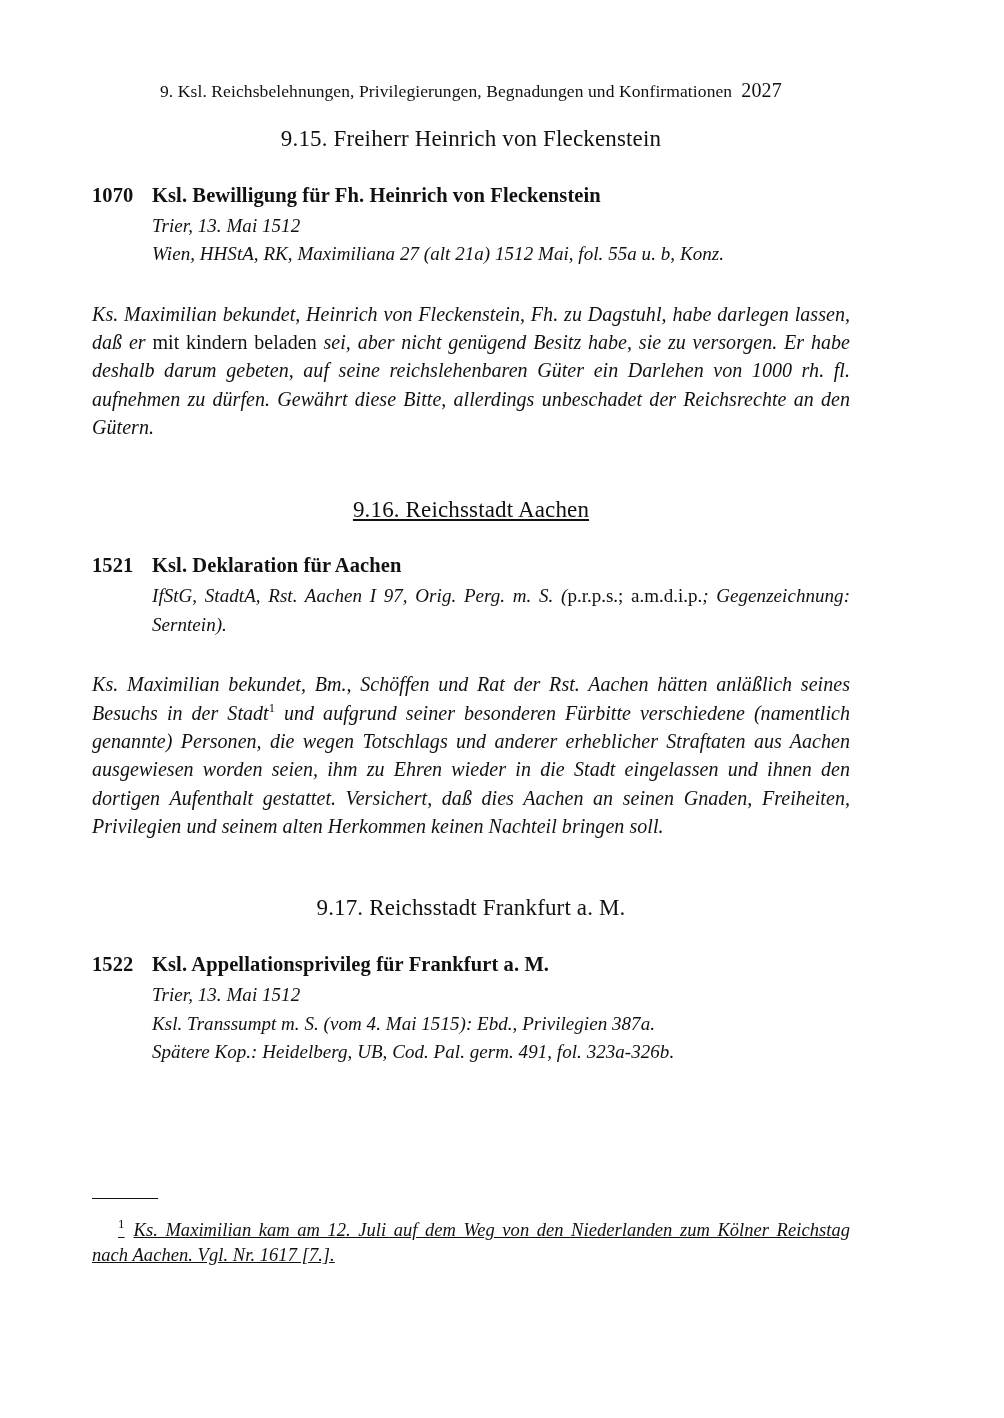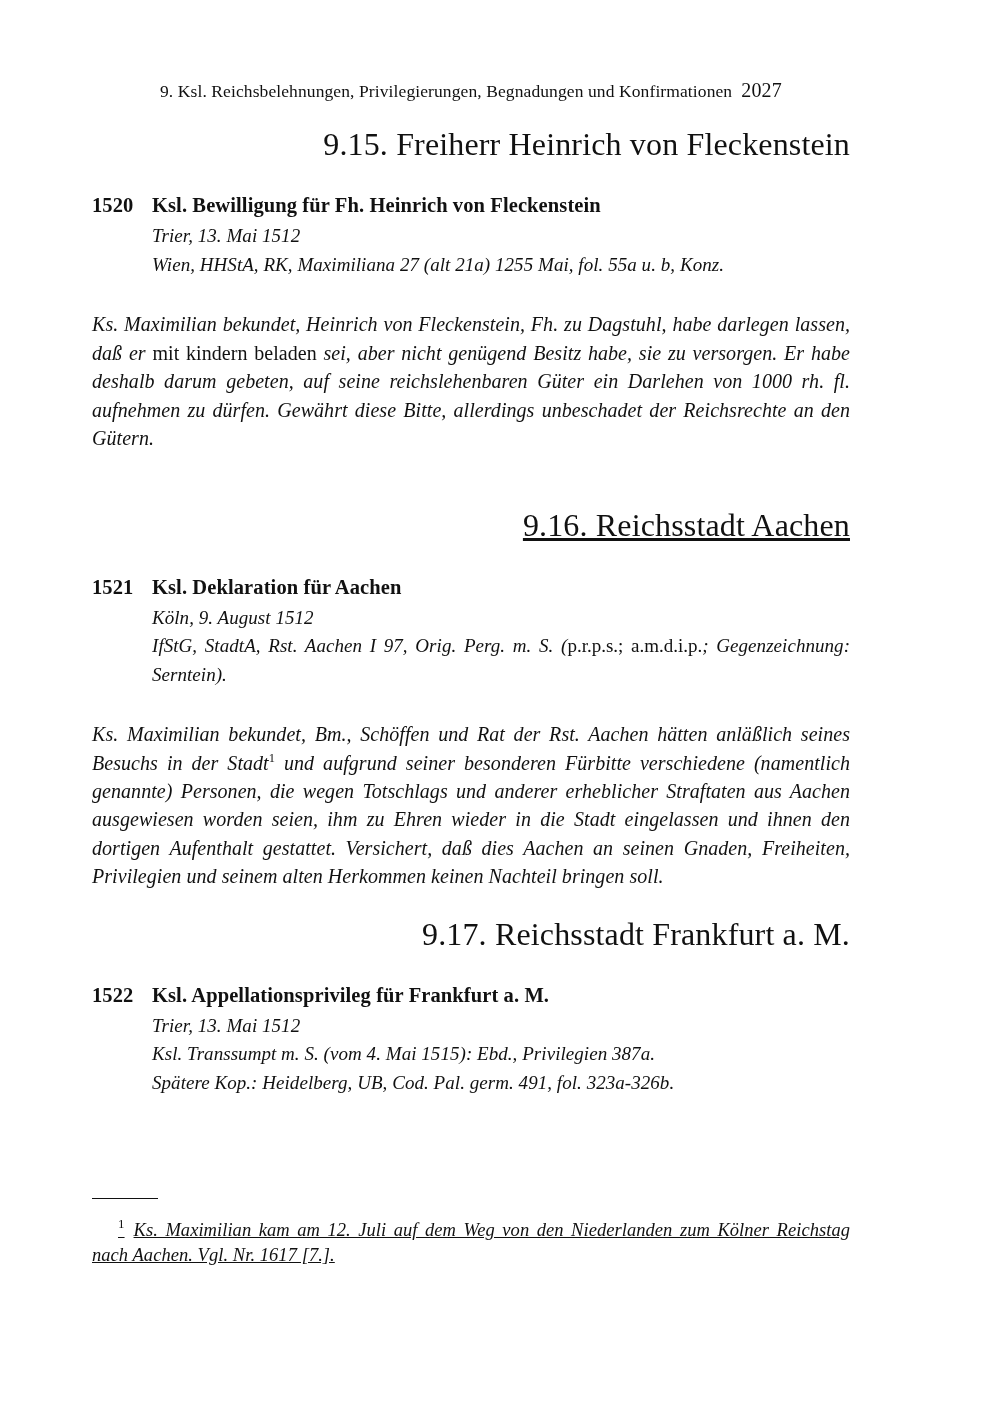--- a/index.html
+++ b/index.html
@@ -46,30 +46,30 @@
   }
   .runhead .rh-title { font-size: 17.5px; }
   .runhead .rh-pageno {
     font-size: 20px;
     margin-left: 9px;
     letter-spacing: 0.2px;
   }
 
   
   .section-heading {
-    text-align: right;
-    font-size: 32px;
+    text-align: center;
+    font-size: 23px;
     font-weight: 400;
     line-height: 1.2;
     letter-spacing: 0.15px;
     margin: 0;
   }
   .sec-9-15 { margin-top: 22px; }
   .sec-9-16 { margin-top: 54px; text-decoration: underline; }
-  .sec-9-17 { margin-top: 24px; }
+  .sec-9-17 { margin-top: 54px; }
 
   
   .entry { margin-top: 0; }
   .entry-head {
     font-size: 20.5px;
     font-weight: 700;
     line-height: 1.22;
     letter-spacing: 0.1px;
     display: flex;
     align-items: baseline;
@@ -166,50 +166,49 @@
       <span class="rh-title">9. Ksl. Reichsbelehnungen, Privilegierungen, Begnadungen und Konfirmationen</span>
       <span class="rh-pageno">2027</span>
     </div>
 
     <h2 class="section-heading sec-9-15">9.15. Freiherr Heinrich von Fleckenstein</h2>
 
     <div class="gap-before-entry"></div>
 
     <div class="entry">
       <div class="entry-head">
-        <span class="entry-no">1520</span>
+        <span class="entry-no">1070</span>
         <span class="entry-title">Ksl. Bewilligung für Fh. Heinrich von Fleckenstein</span>
       </div>
 
       <div class="gap-head-meta"></div>
 
       <div class="meta">Trier, 13. Mai 1512</div>
 
-      <div class="meta">Wien, HHStA, RK, Maximiliana 27 (alt 21a) 1255 Mai, fol. 55a u. b, Konz.</div>
+      <div class="meta">Wien, HHStA, RK, Maximiliana 27 (alt 21a) 1512 Mai, fol. 55a u. b, Konz.</div>
 
       <div class="gap-meta-regest"></div>
 
       <p class="regest">
         <span>Ks. Maximilian bekundet, Heinrich von Fleckenstein, Fh. zu Dagstuhl, habe darlegen lassen, daß er </span><span class="roman">mit kindern beladen</span><span> sei, aber nicht genügend Besitz habe, sie zu versorgen. Er habe deshalb darum gebeten, auf seine reichslehenbaren Güter ein Darlehen von 1000 rh. fl. aufnehmen zu dürfen. Gewährt diese Bitte, allerdings unbeschadet der Reichsrechte an den Gütern.</span>
       </p>
     </div>
 
     <h2 class="section-heading sec-9-16">9.16. Reichsstadt Aachen</h2>
 
     <div class="gap-before-entry"></div>
 
     <div class="entry">
       <div class="entry-head">
         <span class="entry-no">1521</span>
         <span class="entry-title">Ksl. Deklaration für Aachen</span>
       </div>
 
       <div class="gap-head-meta"></div>
 
-      <div class="meta">Köln, 9. August 1512</div>
 
       <div class="meta justify">
         <span>IfStG, StadtA, Rst. Aachen I 97, Orig. Perg. m. S. (</span><span class="roman">p.r.p.s.</span><span class="roman">; </span><span class="roman">a.m.d.i.p.</span><span>; Gegenzeichnung: Serntein).</span>
       </div>
 
       <div class="gap-meta-regest"></div>
 
       <p class="regest">
         <span>Ks. Maximilian bekundet, Bm., Schöffen und Rat der Rst. Aachen hätten anläßlich seines Besuchs in der Stadt</span><span class="fn-ref">1</span><span> und aufgrund seiner besonderen Fürbitte verschiedene (namentlich genannte) Personen, die wegen Totschlags und anderer erheblicher Straftaten aus Aachen ausgewiesen worden seien, ihm zu Ehren wieder in die Stadt eingelassen und ihnen den dortigen Aufenthalt gestattet. Versichert, daß dies Aachen an seinen Gnaden, Freiheiten, Privilegien und seinem alten Herkommen keinen Nachteil bringen soll.</span>
       </p>

